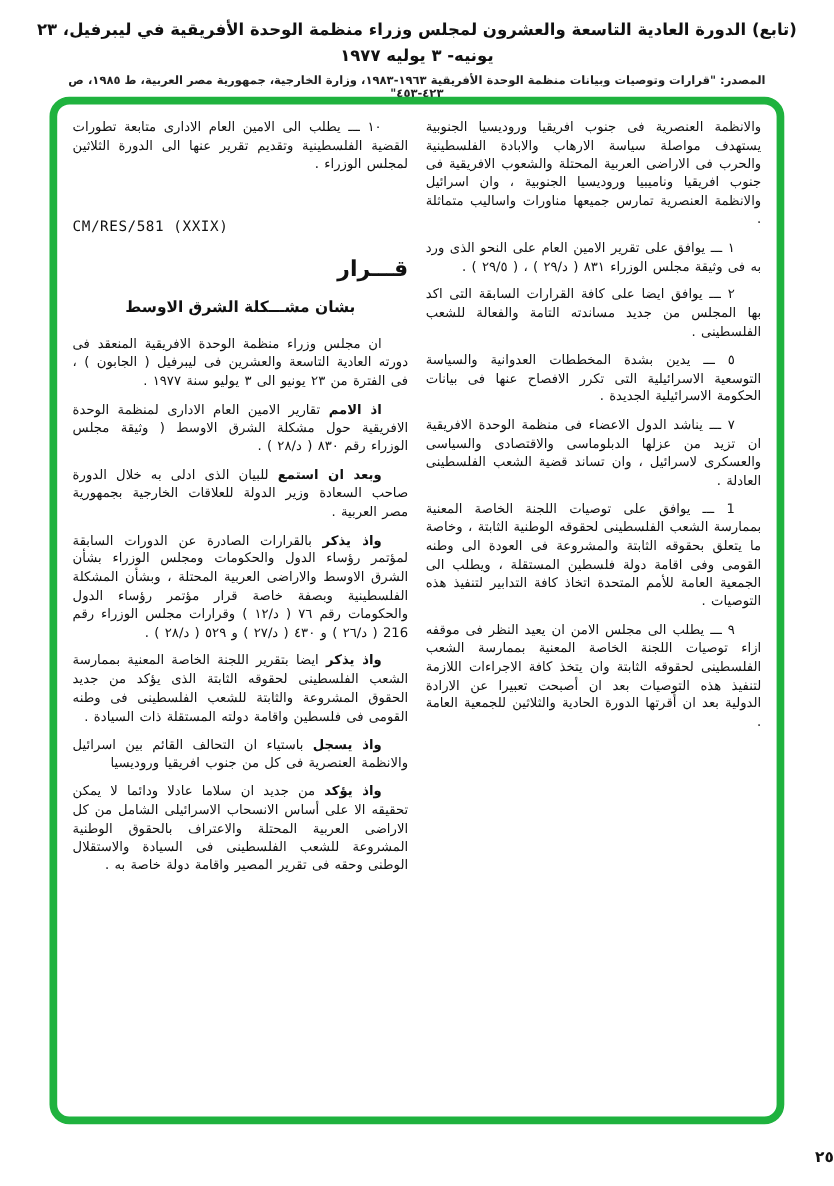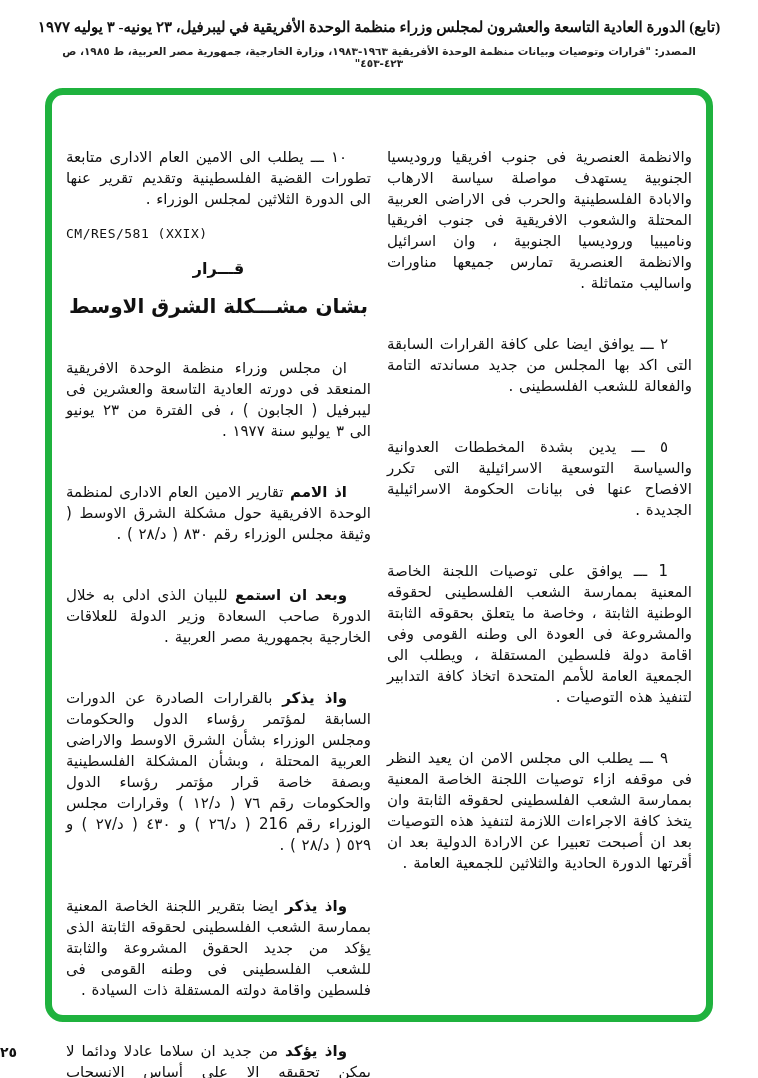--- a/index.html
+++ b/index.html
@@ -9,95 +9,96 @@
     width:758px; height:1078px; position:relative; overflow:hidden;
     font-family:"DejaVu Sans", sans-serif; color:var(--ink);
   }
   .page{ position:absolute; inset:0; }
 
   
   .header{ position:absolute; top:16px; left:0; right:0; text-align:center; }
   .header .line1{
     font-size:15px; font-weight:bold; letter-spacing:0; line-height:1.5;
     padding:0 28px;
-    font-family:Liberation Serif, serif;
   }
   .header .line2{
     font-size:10.5px; font-weight:bold; margin-top:6px; color:#222;
     padding:0 60px;
   }
 
   
   .frame{
     position:absolute; left:45px; top:88px; width:668px; height:934px;
     border:7px solid var(--green); border-radius:18px; background:#fff;
     padding:12px 14px 8px 14px;
   }
   .cols{ display:flex; gap:16px; height:100%; }
   .col{ width:50%; }
 
   
   p.para{
-    font-size:15px; line-height:1.4; text-align:justify;
-    margin-bottom:9px; word-spacing:1px;margin-top:40px;
+    font-size:12px; line-height:1.4; text-align:justify;
+    margin-bottom:9px; word-spacing:1px;
   }
   p.para .lead{ font-weight:bold; }
   p.indent{ text-indent:24px; }
   p.noindent{ text-indent:0; }
 
   .doc-ref{
     direction:ltr; text-align:left; font-family:"DejaVu Sans Mono", monospace;
-    font-size:13px; margin:16px 0 18px 0; letter-spacing:0.5px;
+    font-size:13px; margin:42px 0 18px 0; letter-spacing:0.5px;
   }
   .res-title{
-    text-align:center; font-weight:bold; font-size:16px; margin:6px 0 10px;
+    text-align:right; font-weight:bold; font-size:20px; margin:6px 0 10px;
   }
   .res-subtitle{
-    text-align:center; font-weight:bold; font-size:20px; margin:16px 0 16px;
+    text-align:center; font-weight:bold; font-size:14px; margin:16px 0 16px;
   }
 
   
   .footer{
-    position:absolute; bottom:18px; left:0; right:0; text-align:left;
+    position:absolute; bottom:18px; left:0; right:0; text-align:right;
     font-size:14px; font-weight:bold;
   }
 </style>
 </head>
 <body>
 
 <div class="page">
 
   <div class="header">
     <div class="line1">(تابع) الدورة العادية التاسعة والعشرون لمجلس وزراء منظمة الوحدة الأفريقية في ليبرفيل، ٢٣ يونيه- ٣ يوليه ١٩٧٧</div>
     <div class="line2">المصدر: "قرارات وتوصيات وبيانات منظمة الوحدة الأفريقية ١٩٦٣-١٩٨٣، وزارة الخارجية، جمهورية مصر العربية، ط ١٩٨٥، ص ٤٢٣-٤٥٣"</div>
   </div>
 
   <div class="frame">
     <div class="cols">
 
       <div class="col">
         <p class="para noindent"><span class="lead"></span><span>والانظمة العنصرية فى جنوب افريقيا وروديسيا الجنوبية يستهدف مواصلة سياسة الارهاب والابادة الفلسطينية والحرب فى الاراضى العربية المحتلة والشعوب الافريقية فى جنوب افريقيا وناميبيا وروديسيا الجنوبية ، وان اسرائيل والانظمة العنصرية تمارس جميعها مناورات واساليب متماثلة .</span></p>
+        <p class="para indent"><span class="lead"></span><span>١ ـــ يوافق على تقرير الامين العام على النحو الذى ورد به فى وثيقة مجلس الوزراء ٨٣١ ( د/٢٩ ) ، ( ٢٩/٥ ) .</span></p>
         <p class="para indent"><span class="lead"></span><span>٢ ـــ يوافق ايضا على كافة القرارات السابقة التى اكد بها المجلس من جديد مساندته التامة والفعالة للشعب الفلسطينى .</span></p>
         <p class="para indent"><span class="lead"></span><span>٥ ـــ يدين بشدة المخططات العدوانية والسياسة التوسعية الاسرائيلية التى تكرر الافصاح عنها فى بيانات الحكومة الاسرائيلية الجديدة .</span></p>
+        <p class="para indent"><span class="lead"></span><span>٧ ـــ يناشد الدول الاعضاء فى منظمة الوحدة الافريقية ان تزيد من عزلها الدبلوماسى والاقتصادى والسياسى والعسكرى لاسرائيل ، وان تساند قضية الشعب الفلسطينى العادلة .</span></p>
         <p class="para indent"><span class="lead"></span><span>1 ـــ يوافق على توصيات اللجنة الخاصة المعنية بممارسة الشعب الفلسطينى لحقوقه الوطنية الثابتة ، وخاصة ما يتعلق بحقوقه الثابتة والمشروعة فى العودة الى وطنه القومى وفى اقامة دولة فلسطين المستقلة ، ويطلب الى الجمعية العامة للأمم المتحدة اتخاذ كافة التدابير لتنفيذ هذه التوصيات .</span></p>
         <p class="para indent"><span class="lead"></span><span>٩ ـــ يطلب الى مجلس الامن ان يعيد النظر فى موقفه ازاء توصيات اللجنة الخاصة المعنية بممارسة الشعب الفلسطينى لحقوقه الثابتة وان يتخذ كافة الاجراءات اللازمة لتنفيذ هذه التوصيات بعد ان أصبحت تعبيرا عن الارادة الدولية بعد ان أقرتها الدورة الحادية والثلاثين للجمعية العامة .</span></p>
       </div>
 
       <div class="col">
         <p class="para indent">١٠ ـــ يطلب الى الامين العام الادارى متابعة تطورات القضية الفلسطينية وتقديم تقرير عنها الى الدورة الثلاثين لمجلس الوزراء .</p>
         <div class="doc-ref">CM/RES/581 (XXIX)</div>
         <div class="res-title">قـــرار</div>
         <div class="res-subtitle">بشان مشـــكلة الشرق الاوسط</div>
         <p class="para indent"><span class="lead"></span><span>ان مجلس وزراء منظمة الوحدة الافريقية المنعقد فى دورته العادية التاسعة والعشرين فى ليبرفيل ( الجابون ) ، فى الفترة من ٢٣ يونيو الى ٣ يوليو سنة ١٩٧٧ .</span></p>
         <p class="para indent"><span class="lead">اذ الامم</span><span> تقارير الامين العام الادارى لمنظمة الوحدة الافريقية حول مشكلة الشرق الاوسط ( وثيقة مجلس الوزراء رقم ٨٣٠ ( د/٢٨ ) .</span></p>
         <p class="para indent"><span class="lead">وبعد ان استمع</span><span> للبيان الذى ادلى به خلال الدورة صاحب السعادة وزير الدولة للعلاقات الخارجية بجمهورية مصر العربية .</span></p>
         <p class="para indent"><span class="lead">واذ يذكر</span><span> بالقرارات الصادرة عن الدورات السابقة لمؤتمر رؤساء الدول والحكومات ومجلس الوزراء بشأن الشرق الاوسط والاراضى العربية المحتلة ، وبشأن المشكلة الفلسطينية وبصفة خاصة قرار مؤتمر رؤساء الدول والحكومات رقم ٧٦ ( د/١٢ ) وقرارات مجلس الوزراء رقم 216 ( د/٢٦ ) و ٤٣٠ ( د/٢٧ ) و ٥٢٩ ( د/٢٨ ) .</span></p>
         <p class="para indent"><span class="lead">واذ يذكر</span><span> ايضا بتقرير اللجنة الخاصة المعنية بممارسة الشعب الفلسطينى لحقوقه الثابتة الذى يؤكد من جديد الحقوق المشروعة والثابتة للشعب الفلسطينى فى وطنه القومى فى فلسطين واقامة دولته المستقلة ذات السيادة .</span></p>
+        <p class="para indent"><span class="lead">واذ يسجل</span><span> باستياء ان التحالف القائم بين اسرائيل والانظمة العنصرية فى كل من جنوب افريقيا وروديسيا</span></p>
         <p class="para indent"><span class="lead">واذ يؤكد</span><span> من جديد ان سلاما عادلا ودائما لا يمكن تحقيقه الا على أساس الانسحاب الاسرائيلى الشامل من كل الاراضى العربية المحتلة والاعتراف بالحقوق الوطنية المشروعة للشعب الفلسطينى فى السيادة والاستقلال الوطنى وحقه فى تقرير المصير واقامة دولة خاصة به .</span></p>
-        <p class="para indent"><span class="lead">واذ يسجل</span><span> باستياء ان التحالف القائم بين اسرائيل والانظمة العنصرية فى كل من جنوب افريقيا وروديسيا</span></p>
       </div>
 
     </div>
   </div>
 
   <div class="footer">٢٥</div>
 
 </div>
 
 </body></html>

